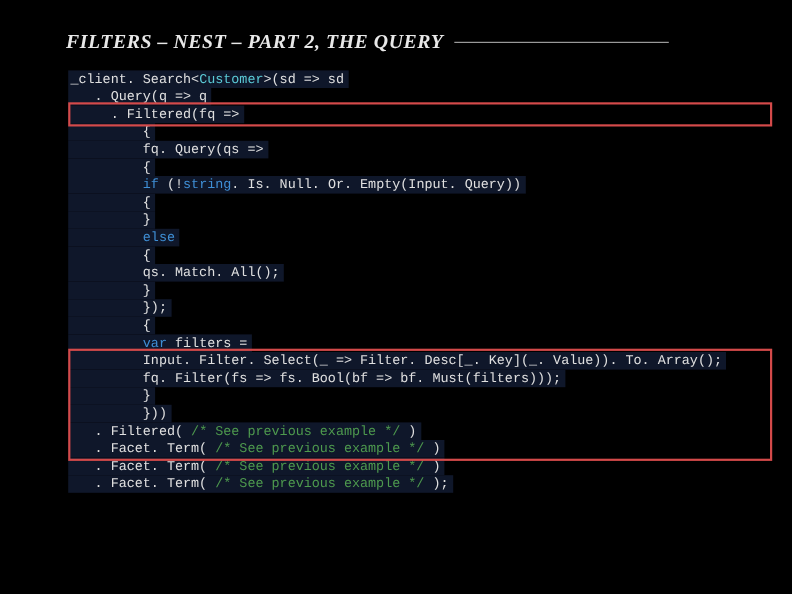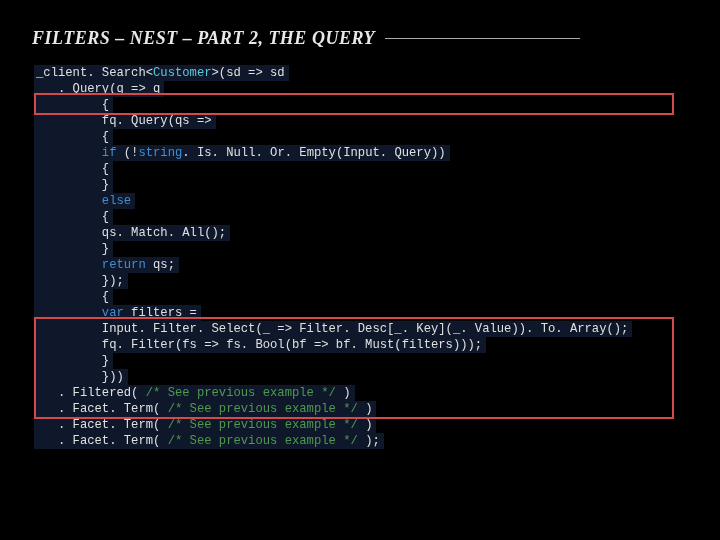--- a/index.html
+++ b/index.html
@@ -11,20 +11,21 @@
     font-family: Georgia, "Times New Roman", serif;
     overflow: hidden;
   }
   .slide {
     position: relative;
     width: 612px;
     height: 540px;
     background: #000;
     box-sizing: border-box;
     padding: 28px 32px 0 32px;
+    margin-left: 28px;
   }
   .title-row {
     display: flex;
     align-items: center;
     gap: 10px;
     margin-bottom: 14px;
   }
   .title {
     color: #e8e8e8;
     font-style: italic;
@@ -78,20 +79,21 @@
     <div class="title">FILTERS – NEST – PART 2, THE QUERY</div>
     <div class="title-rule"></div>
   </div>
 
   <div class="code-block">
 
     <div class="line-wrap"><span class="code-line"><span class="c-ident">_client. Search&lt;</span><span class="c-type">Customer</span><span class="c-ident">&gt;(sd =&gt; sd</span></span></div>
 
     <div class="line-wrap"><span class="code-line"><span class="c-ident">   . Query(q =&gt; q</span></span></div>
 
+    <div class="line-wrap"><span class="code-line"><span class="c-ident">     . Filtered(fq =&gt;</span></span></div>
 
     <div class="line-wrap"><span class="code-line"><span class="c-ident">         {</span></span></div>
 
     <div class="line-wrap"><span class="code-line"><span class="c-ident">         fq. Query(qs =&gt;</span></span></div>
 
     <div class="line-wrap"><span class="code-line"><span class="c-ident">         {</span></span></div>
 
     <div class="line-wrap"><span class="code-line"><span class="c-ident">         </span><span class="c-kw">if</span><span class="c-ident"> (!</span><span class="c-kw">string</span><span class="c-ident">. Is. Null. Or. Empty(Input. Query))</span></span></div>
 
     <div class="line-wrap"><span class="code-line"><span class="c-ident">         {</span></span></div>
@@ -100,21 +102,20 @@
     <div class="line-wrap"><span class="code-line"><span class="c-ident">         }</span></span></div>
 
     <div class="line-wrap"><span class="code-line"><span class="c-ident">         </span><span class="c-kw">else</span></span></div>
 
     <div class="line-wrap"><span class="code-line"><span class="c-ident">         {</span></span></div>
 
     <div class="line-wrap"><span class="code-line"><span class="c-ident">         qs. Match. All();</span></span></div>
 
     <div class="line-wrap"><span class="code-line"><span class="c-ident">         }</span></span></div>
 
-    <div class="line-wrap"><span class="code-line"><span class="c-ident">         </span><span class="c-kw">return</span><span class="c-ident"> qs;</span></span></div>
 
     <div class="line-wrap"><span class="code-line"><span class="c-ident">         });</span></span></div>
 
 
     <div class="line-wrap"><span class="code-line"><span class="c-ident">         {</span></span></div>
 
     <div class="line-wrap"><span class="code-line"><span class="c-ident">         </span><span class="c-kw">var</span><span class="c-ident"> filters =</span></span></div>
 
     <div class="line-wrap"><span class="code-line"><span class="c-ident">         Input. Filter. Select(_ =&gt; Filter. Desc[_. Key](_. Value)). To. Array();</span></span></div>
 

